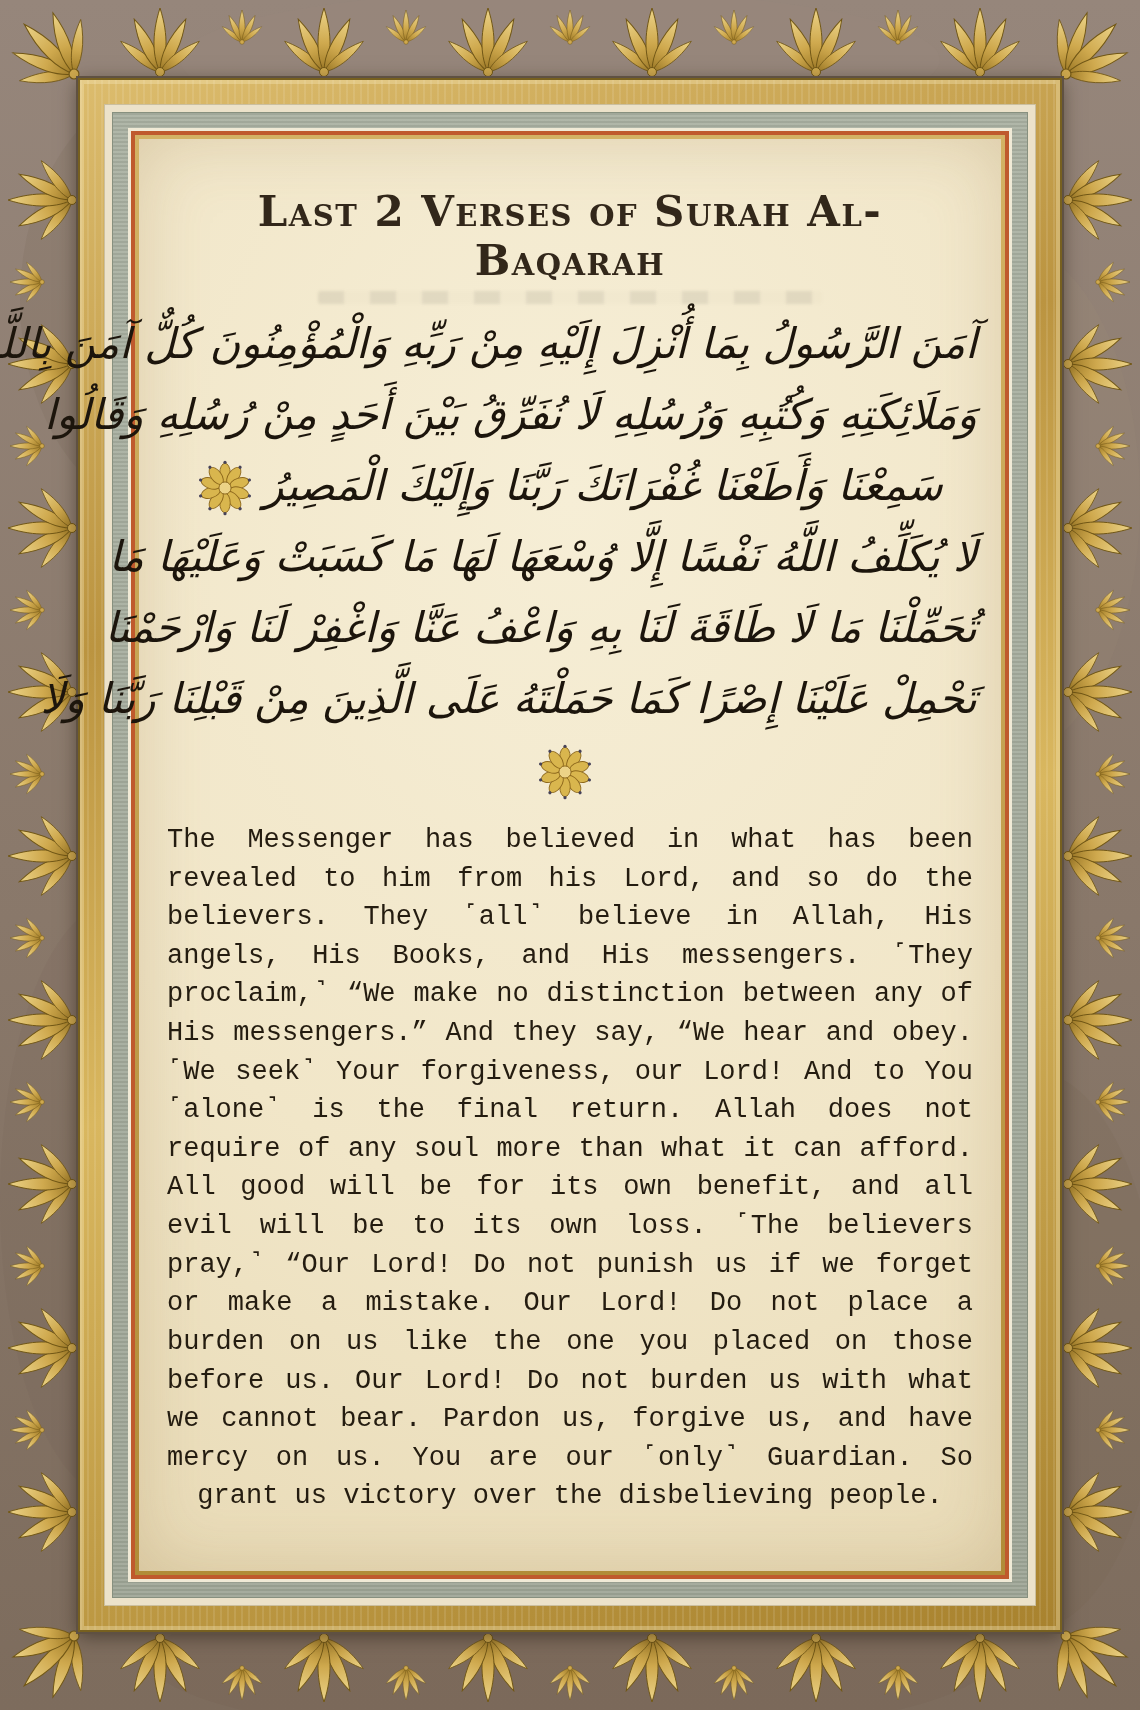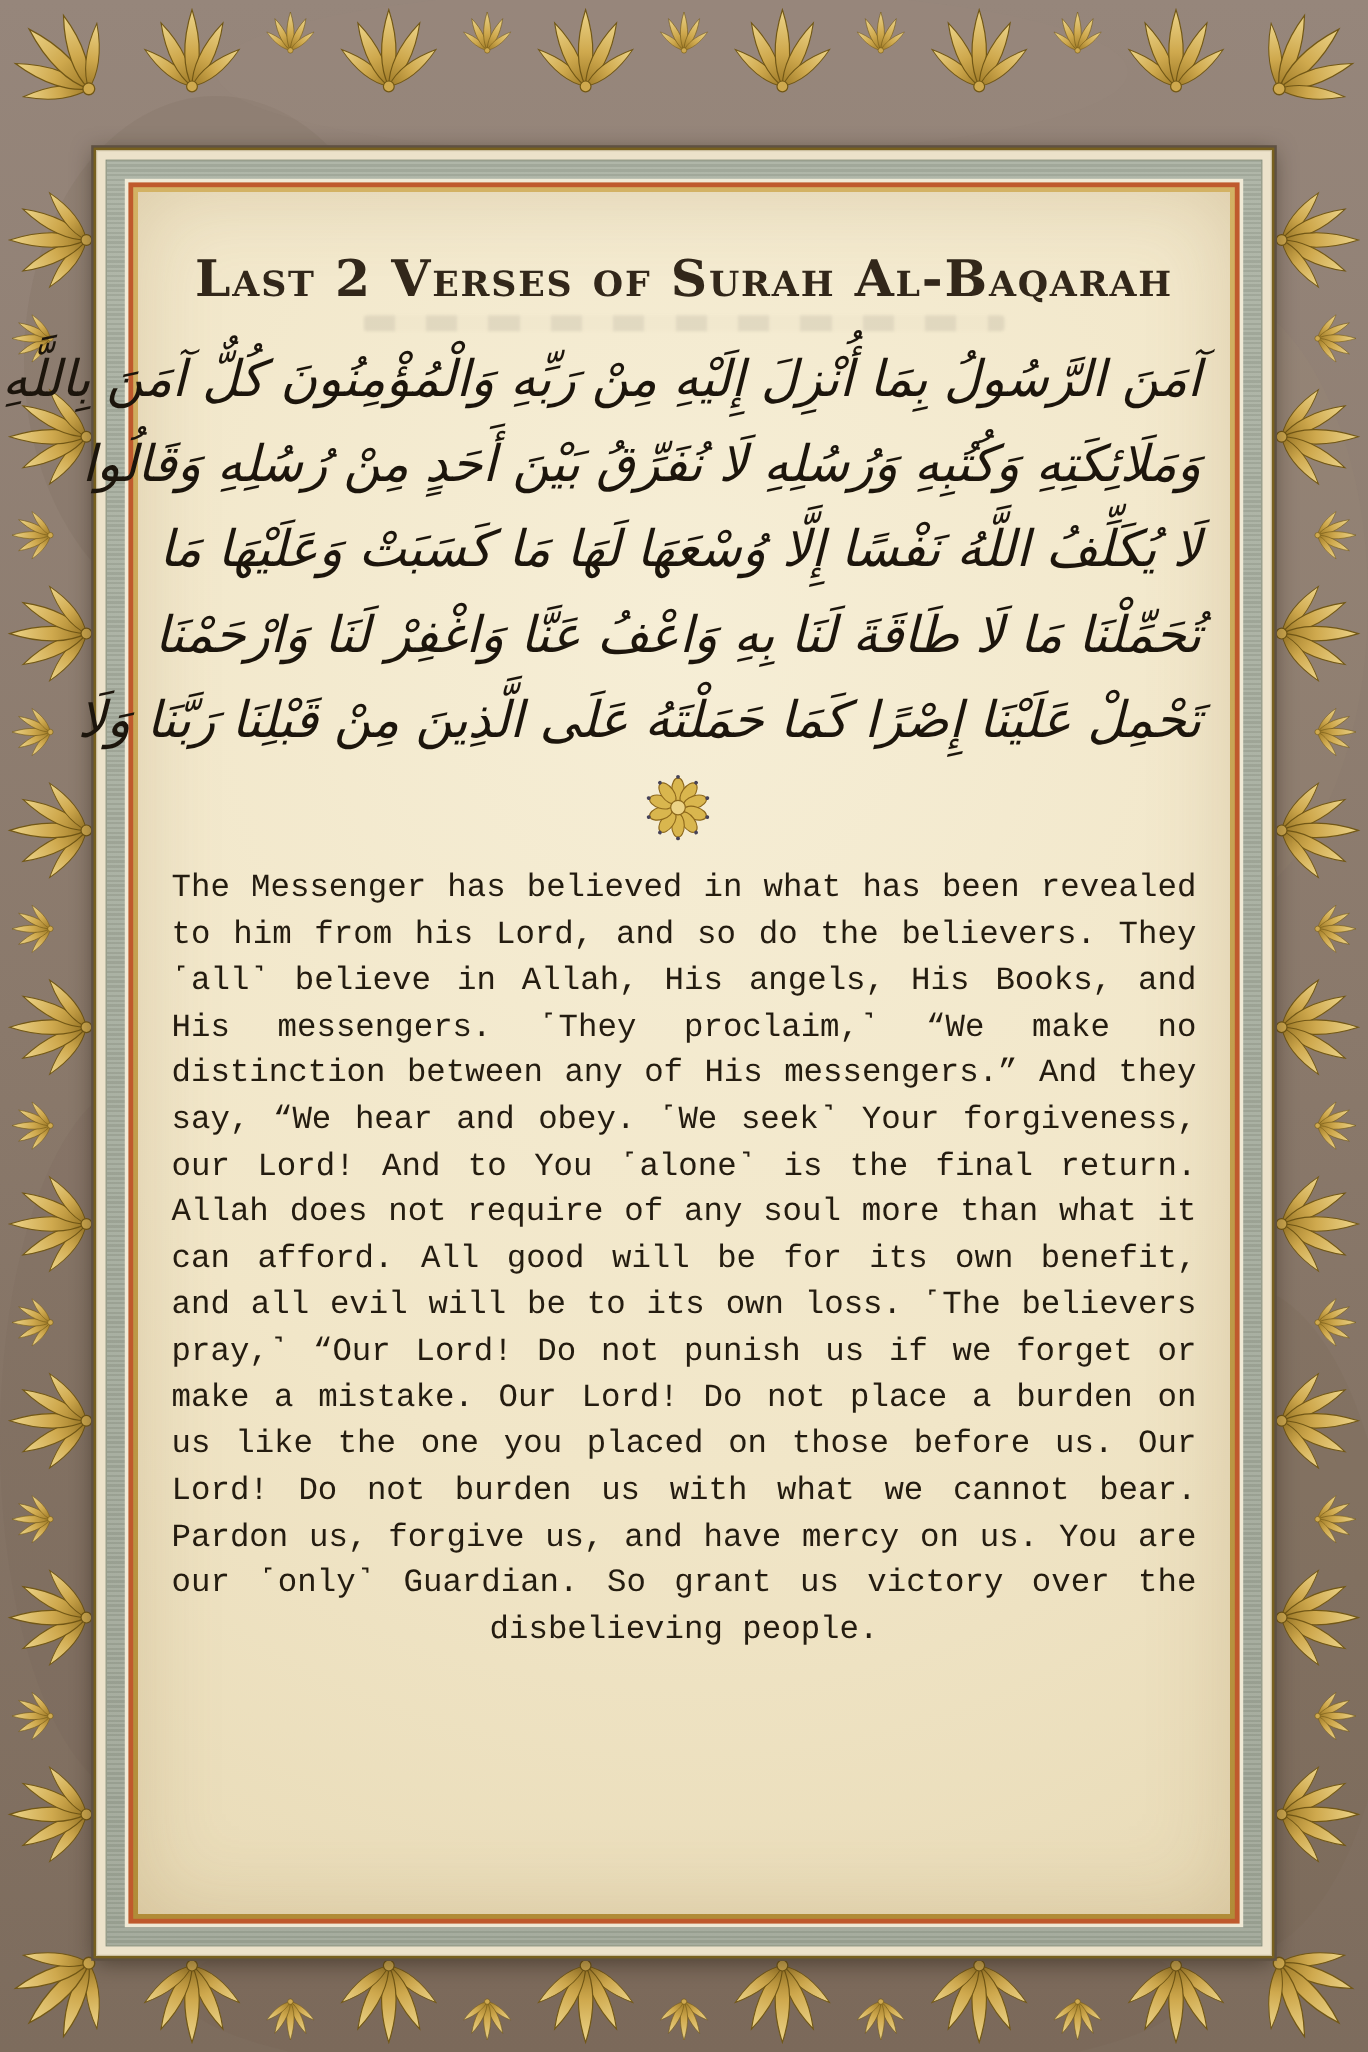--- a/index.html
+++ b/index.html
@@ -1,25 +1,25 @@
 <!DOCTYPE html>
 <html><head>
 <meta charset="utf-8">
 <style>
   html,body { margin:0; padding:0; background:#6f6154; }
   .page { position:relative; width:1140px; height:1710px; overflow:hidden; background:#8a796b;
           font-family:"DejaVu Serif","DejaVu Sans",serif; }
   .backdrop { position:absolute; inset:0; display:block; }
 
-  .frame-stack { position:absolute; inset:78px; box-sizing:border-box; 
+  .frame-stack { position:absolute; inset:78px; box-sizing:border-box; padding:24px;
     background-image:
       repeating-linear-gradient(90deg, rgba(255,255,255,.10) 0 2px, rgba(0,0,0,0) 2px 7px),
       linear-gradient(160deg,#dcbc6d 0%, #bb9440 30%, #d9b75f 55%, #a8822e 100%);
     border:2px solid #77601f;
-    box-shadow: inset 0 0 0 4px rgba(250,235,190,.35), 0 0 0 2px #5f5142, 0 4px 18px rgba(35,25,15,.55); margin-top: 45px; }
+    box-shadow: inset 0 0 0 4px rgba(250,235,190,.35), 0 0 0 2px #5f5142, 0 4px 18px rgba(35,25,15,.55); }
   .frame-stack, .frame-stack div { box-sizing:border-box; }
   .band-cream { height:100%; padding:7px;  background:#ece2ca; border:1px solid #cbbf9f; }
   .band-teal  { height:100%; padding:15px; border:1px solid #87907f;
     background-image: repeating-linear-gradient(0deg, rgba(255,255,255,.07) 0 2px, rgba(0,0,0,.05) 2px 4px),
                       linear-gradient(#aab1a2,#9fa697); }
   .band-white { height:100%; padding:3px; background:#f0ead6; }
   .band-orange{ height:100%; padding:4px; background:#bf5a2d; }
   .band-goldthin { height:100%; padding:4px; background:linear-gradient(#d3b264,#b18c38); }
   .parchment { height:100%; padding:34px 24px 0; text-align:center;
     background: radial-gradient(120% 90% at 50% 25%, #f6eed6 0%, #f1e6c8 55%, #e7d9b4 100%);
@@ -174,20 +174,25 @@
                 <div class="watermark"></div>
 
                 <div class="arabic" dir="rtl" lang="ar">
                   <div class="aline">
                     <span>آمَنَ الرَّسُولُ بِمَا أُنْزِلَ إِلَيْهِ مِنْ رَبِّهِ وَالْمُؤْمِنُونَ كُلٌّ آمَنَ بِاللَّهِ</span>
                   </div>
                   <div class="aline">
                     <span>وَمَلَائِكَتِهِ وَكُتُبِهِ وَرُسُلِهِ لَا نُفَرِّقُ بَيْنَ أَحَدٍ مِنْ رُسُلِهِ وَقَالُوا</span>
                   </div>
                   <div class="aline">
+                    <span>سَمِعْنَا وَأَطَعْنَا غُفْرَانَكَ رَبَّنَا وَإِلَيْكَ الْمَصِيرُ</span><svg class="rosette-svg" viewBox="-30 -30 60 60">
+                        <use href="#rosette"></use>
+                      </svg>
+                  </div>
+                  <div class="aline">
                     <span>لَا يُكَلِّفُ اللَّهُ نَفْسًا إِلَّا وُسْعَهَا لَهَا مَا كَسَبَتْ وَعَلَيْهَا مَا</span>
                   </div>
                   <div class="aline">
                     <span>تُحَمِّلْنَا مَا لَا طَاقَةَ لَنَا بِهِ وَاعْفُ عَنَّا وَاغْفِرْ لَنَا وَارْحَمْنَا</span>
                   </div>
                   <div class="aline">
                     <span>تَحْمِلْ عَلَيْنَا إِصْرًا كَمَا حَمَلْتَهُ عَلَى الَّذِينَ مِنْ قَبْلِنَا رَبَّنَا وَلَا</span>
                   </div>
                   <div class="aline">
                     <svg class="rosette-svg" viewBox="-30 -30 60 60">

